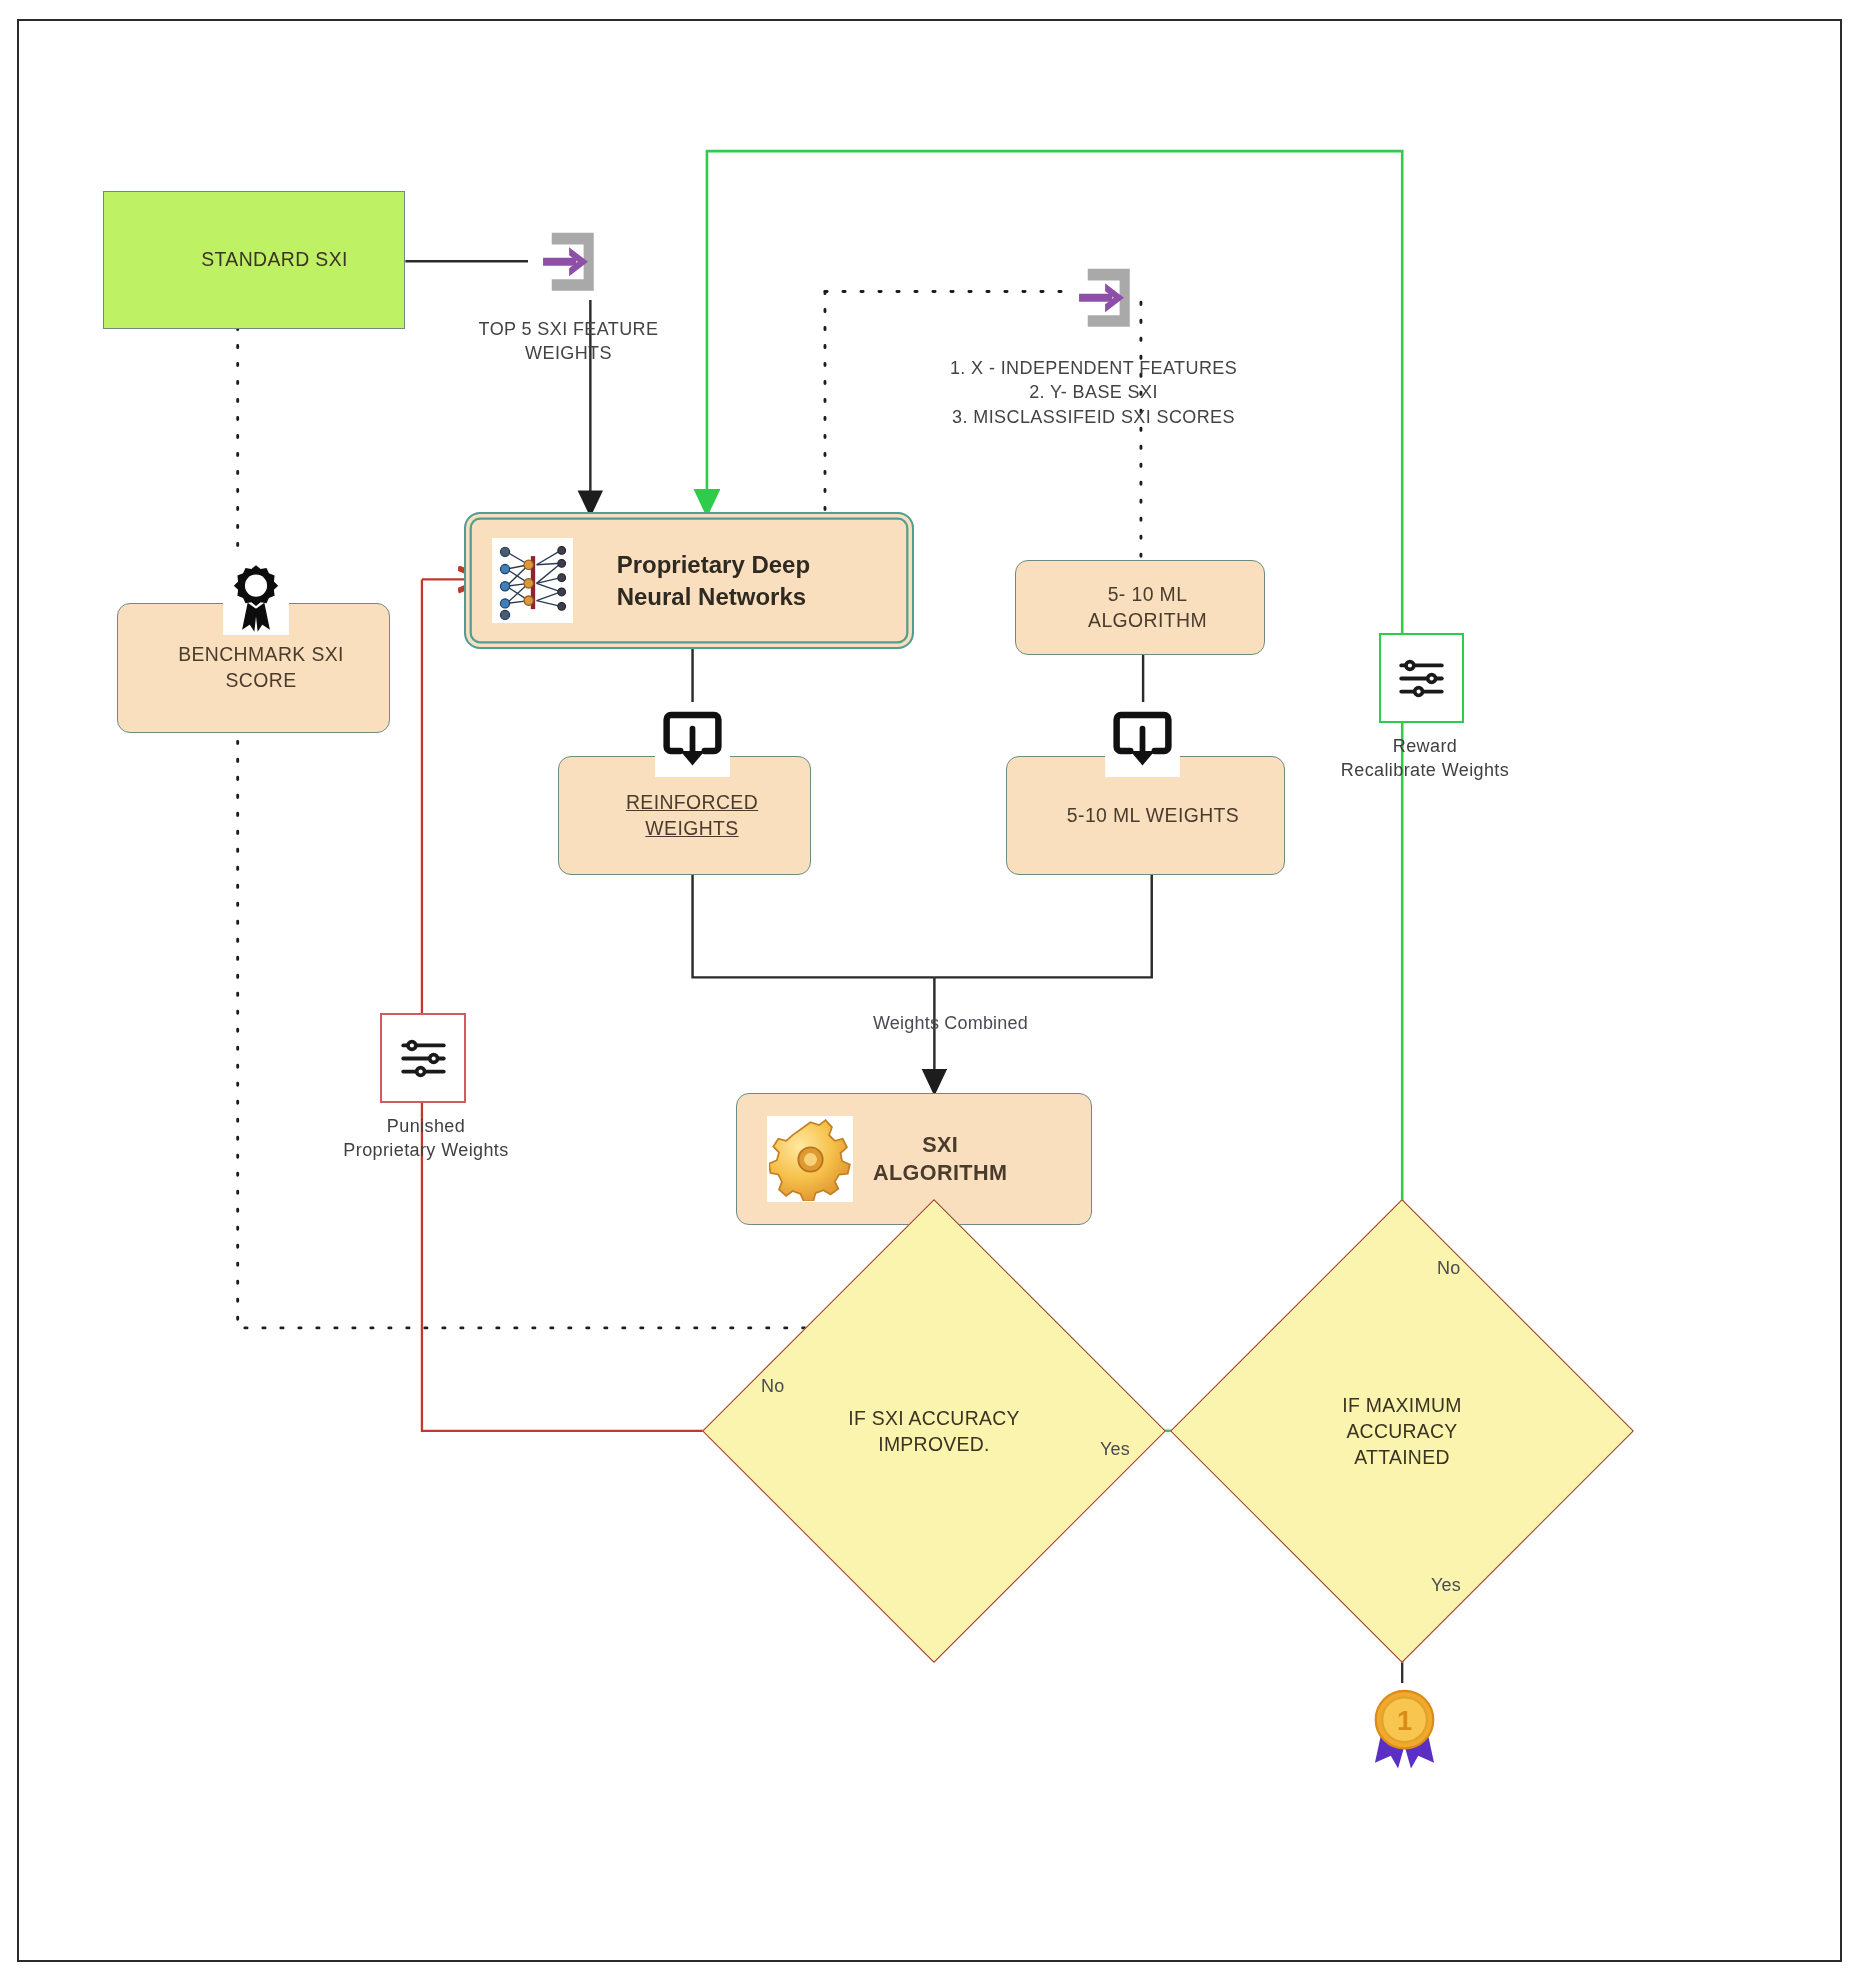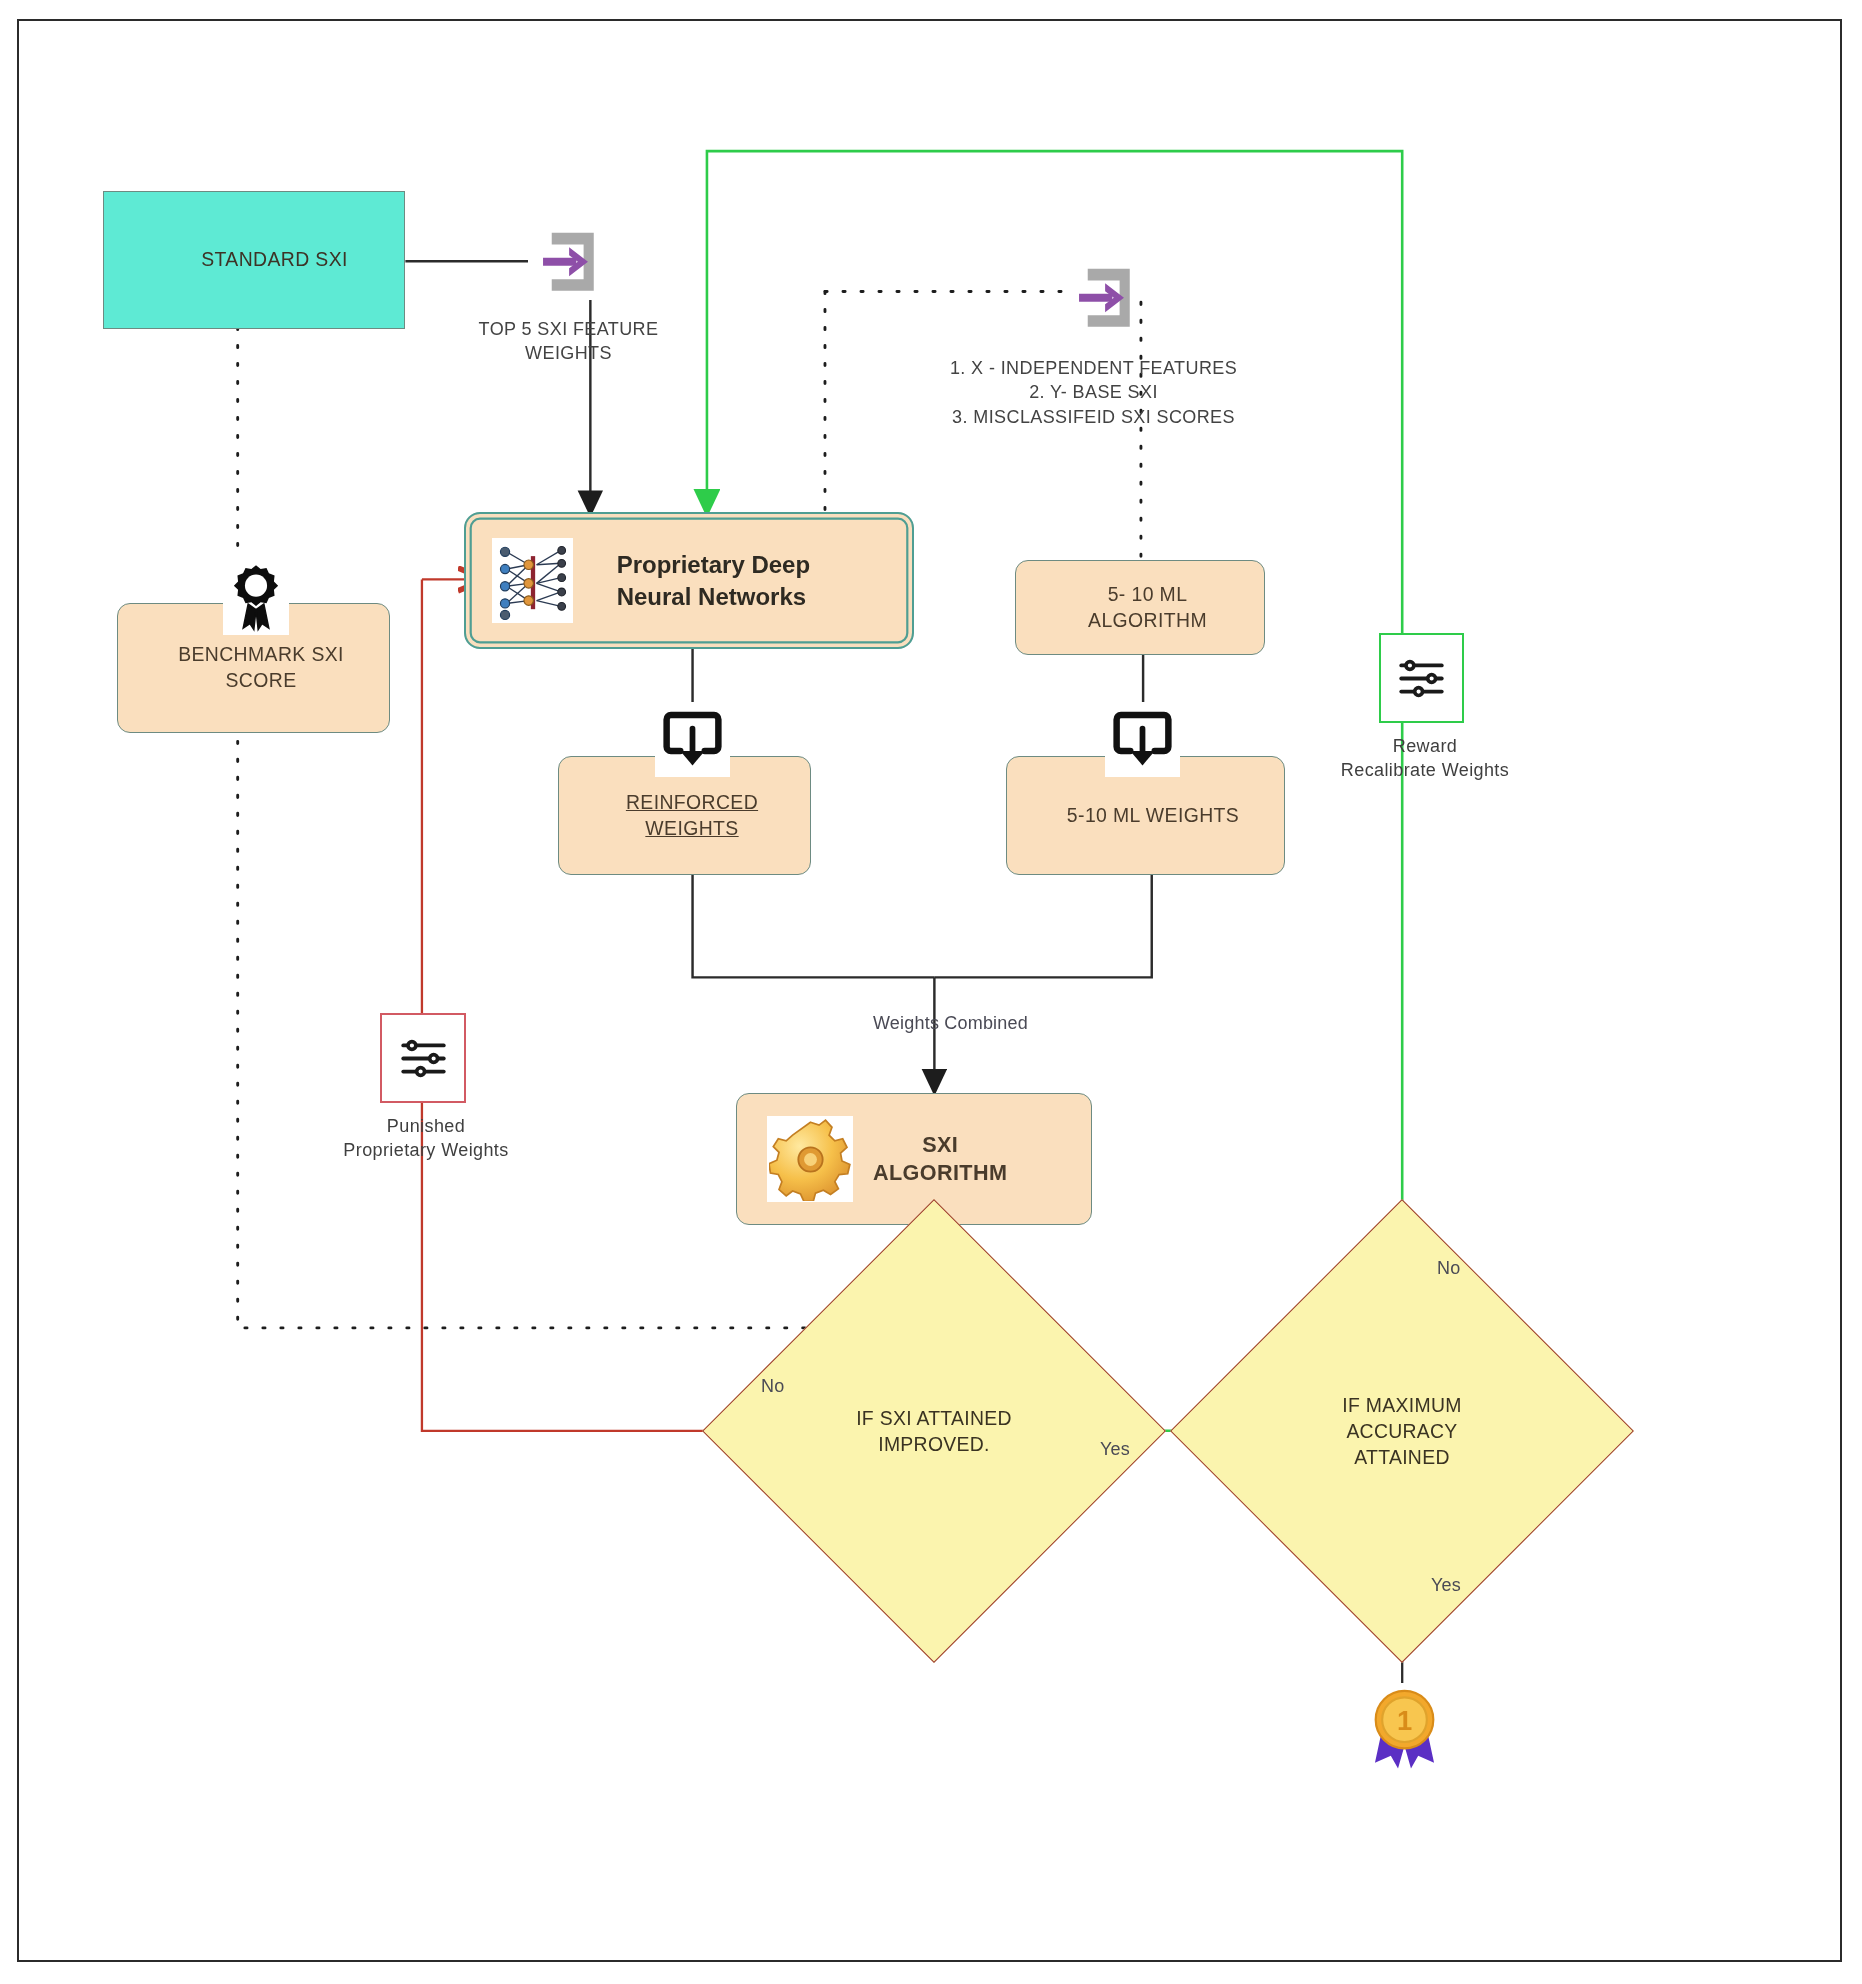--- a/index.html
+++ b/index.html
@@ -17,21 +17,21 @@
     border:2.9px solid #2b2b2b;
     box-sizing:border-box;
     background:#ffffff;
   }
   .svg-layer{position:absolute;left:0;top:0;width:1863px;height:1985px;pointer-events:none;}
 
   .node{position:absolute;box-sizing:border-box;display:flex;align-items:center;justify-content:center;text-align:center;}
 
   
   .rect-plain{
-    background:#5eead4;
+    background:#bef264;
     border:1.4px solid #6d8b82;
     color:#3d3326;
     padding-left:41px;
   }
   
   .rounded{
     background:#fadfbe;
     border:1.4px solid #6d8b82;
     border-radius:13px;
     color:#4a3c2c;
@@ -250,21 +250,21 @@
         <circle cx="58" cy="58" r="17" fill="#e09a33" stroke="#b9731d" stroke-width="2.6"></circle>
         <circle cx="58" cy="58" r="9" fill="#f8d27a"></circle>
       </svg>
     </span>
     <span class="label-txt label-bold" style="margin-left:20px;">SXI
 ALGORITHM</span>
   </div>
 
   <div class="diamond-wrap" style="left:770px;top:1267px;width:328px;height:328px;">
     <div class="diamond-shape"></div>
-    <div class="diamond-text">IF SXI ATTAINED
+    <div class="diamond-text">IF SXI ACCURACY
 IMPROVED.</div>
   </div>
 
   <div class="diamond-wrap" style="left:1238px;top:1267px;width:328px;height:328px;">
     <div class="diamond-shape"></div>
     <div class="diamond-text">IF MAXIMUM
 ACCURACY
 ATTAINED</div>
   </div>
 

